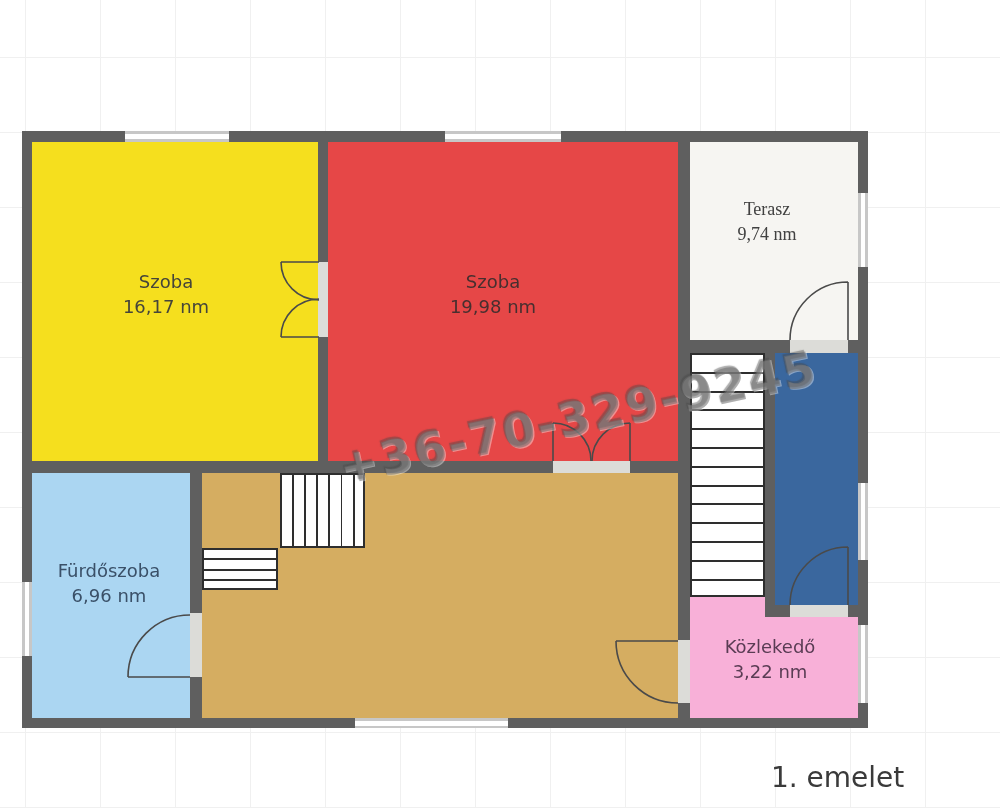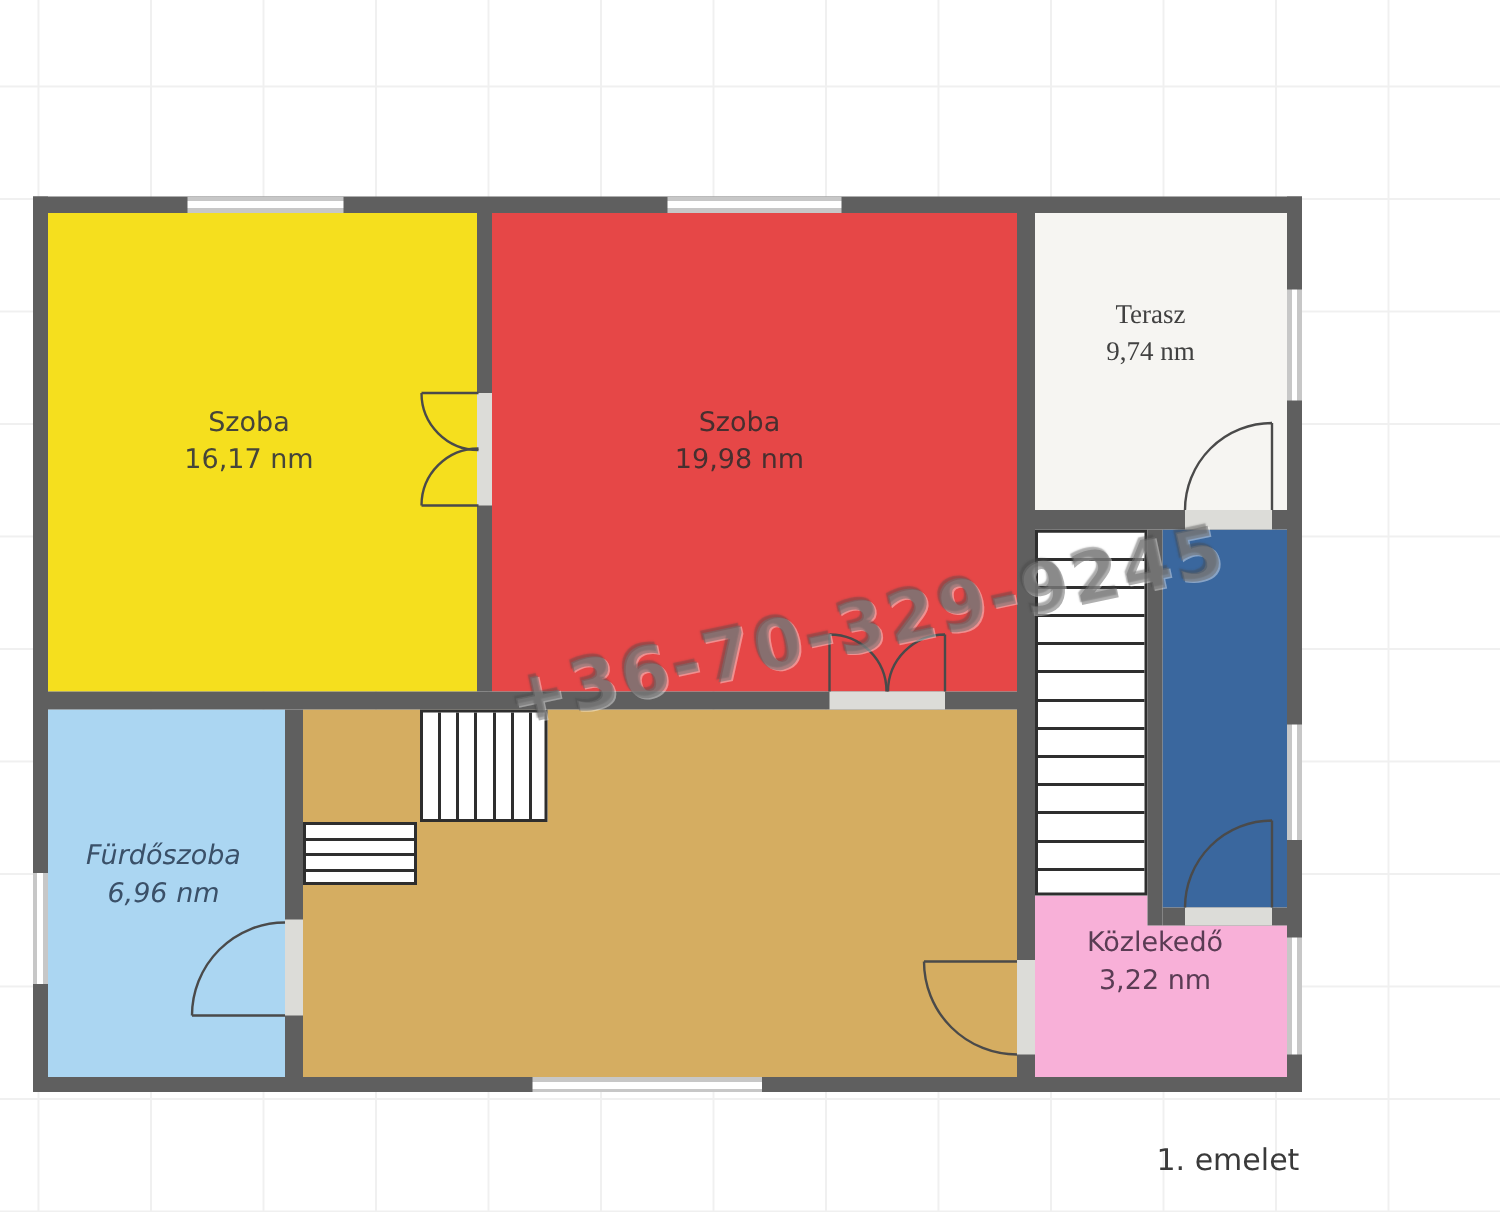--- a/index.html
+++ b/index.html
@@ -32,21 +32,21 @@
     transform:translate(-50%,-50%) rotate(-12deg);
     font-size:47px;font-weight:bold;letter-spacing:2px;white-space:nowrap;
     color:rgba(112,112,112,0.55);
     text-shadow:-1px -2px 1px rgba(70,70,70,0.45), 1px 1px 0 rgba(255,255,255,0.4);
     pointer-events:none;
   }
   #footnote{
     position:absolute;left:5px;top:784px;font-size:21px;color:#2e2e2e;white-space:nowrap;
   }
   #floor-label{
-    position:absolute;left:771px;top:761px;font-size:20px;color:#3a3a3a;white-space:nowrap;
+    position:absolute;left:771px;top:761px;font-size:28px;color:#3a3a3a;white-space:nowrap;
   }
   svg{position:absolute;left:0;top:0;pointer-events:none;}
 </style>
 </head>
 <body>
 
 <div id="canvas">
 
   <div class="abs" style="left: 32px; top: 142px; width: 286px; height: 319px; background-color: rgb(245, 223, 30);"></div>
   <div class="abs" style="left: 328px; top: 142px; width: 350px; height: 319px; background-color: rgb(230, 71, 71);"></div>
@@ -104,24 +104,24 @@
 
   <div class="room-label" style="left:166px;top:270px;color:#45453a;">
     <span>Szoba</span><span class="nm">16,17 nm</span>
   </div>
   <div class="room-label" style="left:493px;top:270px;color:#472f2f;">
     <span>Szoba</span><span class="nm">19,98 nm</span>
   </div>
   <div class="room-label" style="left:767px;top:197px;color:#414141;font-family:Liberation Serif, serif;">
     <span>Terasz</span><span class="nm">9,74 nm</span>
   </div>
-  <div class="room-label" style="left:109px;top:559px;color:#3a5068;font-style:italic;">
+  <div class="room-label" style="left:109px;top:559px;color:#3a5068;">
     <span>Fürdőszoba</span><span class="nm">6,96 nm</span>
   </div>
-  <div class="room-label" style="left:770px;top:617px;color:#5a3c54;">
+  <div class="room-label" style="left:770px;top:635px;color:#5a3c54;">
     <span>Közlekedő</span><span class="nm">3,22 nm</span>
   </div>
 
   <div id="watermark">+36-70-329-9245</div>
 
   <div id="floor-label">1. emelet</div>
 
 </div>
 
 </body></html>

